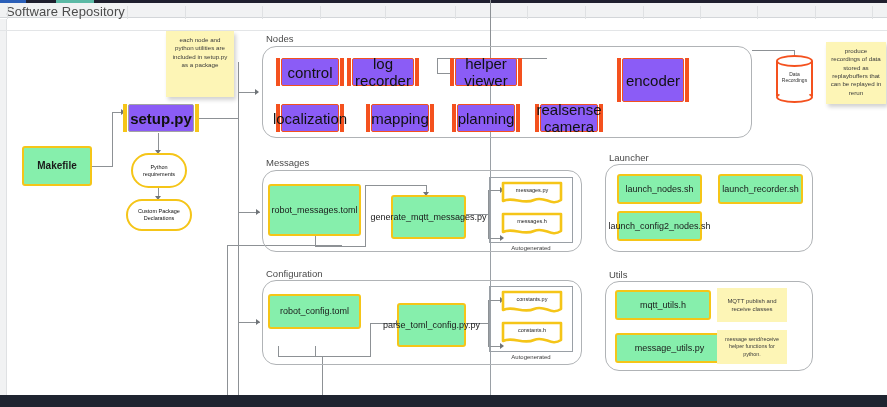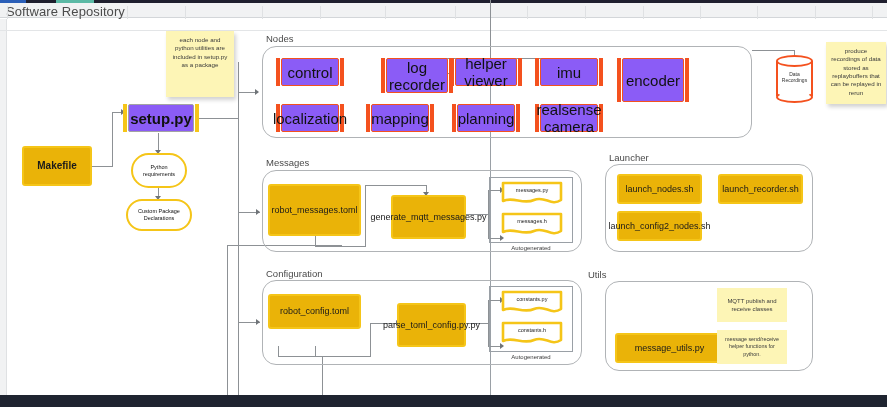--- a/index.html
+++ b/index.html
@@ -41,21 +41,21 @@
   
   .grp {
     position:absolute; border:1px solid #b0b3b6; border-radius:14px; background:transparent;
   }
   .grp-label {
     position:absolute; font-size:9.5px; color:#4a4a4a; white-space:nowrap;
   }
 
   .box {
     position:absolute; display:flex; align-items:center; justify-content:center;
-    text-align:right; border-radius:3px; background:#eab308;
+    text-align:right; border-radius:3px; background:#86efac;
     font-size:9px; color:#1a1a1a; line-height:1.15; padding:2px;
   }
   .box.yellow { border:2px solid #f5c518; }
 
   
   .module { position:absolute; }
   .module .m-main {
     position:absolute; inset:0; border:1px solid #a3a3a3; border-radius:2px; background:#8b5cf6;
     display:flex; align-items:center; justify-content:center; text-align:center;
     font-size:15px; font-weight:bold; color:#111;
@@ -225,34 +225,29 @@
   <div class="pill" style="left:126px;top:199px;width:66px;height:32px;">Custom Package Declarations</div>
 
   <div class="grp" style="left:262px;top:46px;width:490px;height:92px;"></div>
   <div class="grp-label" style="left:266px;top:33px;">Nodes</div>
 
   <div class="module red" style="left:281px;top:58px;width:58px;height:28px;">
     <div class="m-bar l"></div>
     <div class="m-bar r"></div>
     <div class="m-main">control</div>
   </div>
-  <div class="module red" style="left:386px;top:58px;width:62px;height:35px;">
+  <div class="module red" style="left:352px;top:58px;width:62px;height:28px;">
     <div class="m-bar l"></div>
     <div class="m-bar r"></div>
     <div class="m-main">log recorder</div>
   </div>
   <div class="module red" style="left:455px;top:58px;width:62px;height:28px;">
     <div class="m-bar l"></div>
     <div class="m-bar r"></div>
     <div class="m-main">helper viewer</div>
-  </div>
-  <div class="module red" style="left:540px;top:58px;width:58px;height:28px;">
-    <div class="m-bar l"></div>
-    <div class="m-bar r"></div>
-    <div class="m-main">imu</div>
   </div>
   <div class="module red" style="left:622px;top:58px;width:62px;height:44px;">
     <div class="m-bar l"></div>
     <div class="m-bar r"></div>
     <div class="m-main">encoder</div>
   </div>
 
   <div class="module red" style="left:281px;top:104px;width:58px;height:28px;">
     <div class="m-bar l"></div>
     <div class="m-bar r"></div>
@@ -329,21 +324,22 @@
   </div>
 
   <div class="grp" style="left:605px;top:164px;width:208px;height:88px;"></div>
   <div class="grp-label" style="left:609px;top:152px;">Launcher</div>
 
   <div class="box yellow" style="left:617px;top:174px;width:85px;height:30px;">launch_nodes.sh</div>
   <div class="box yellow" style="left:718px;top:174px;width:85px;height:30px;">launch_recorder.sh</div>
   <div class="box yellow" style="left:617px;top:211px;width:85px;height:30px;">launch_config2_nodes.sh</div>
 
   <div class="grp" style="left:605px;top:281px;width:208px;height:90px;"></div>
-  <div class="grp-label" style="left:588px;top:269px;text-align:center;">Utils</div>
-
+  <div class="grp-label" style="left:609px;top:269px;text-align:center;">Utils</div>
+
+  <div class="box yellow" style="left:615px;top:290px;width:96px;height:30px;">mqtt_utils.h</div>
   <div class="note plain" style="left:717px;top:288px;width:70px;height:34px;font-size:6px;display:flex;align-items:center;justify-content:center;">MQTT publish and receive classes</div>
 
   <div class="box yellow" style="left:615px;top:333px;width:109px;height:30px;">message_utils.py</div>
   <div class="note small plain" style="left:717px;top:330px;width:70px;height:34px;display:flex;align-items:center;justify-content:center;">message send/receive helper functions for python.</div>
 
   <div class="bottombar"></div>
 </div>
 
 </body></html>

